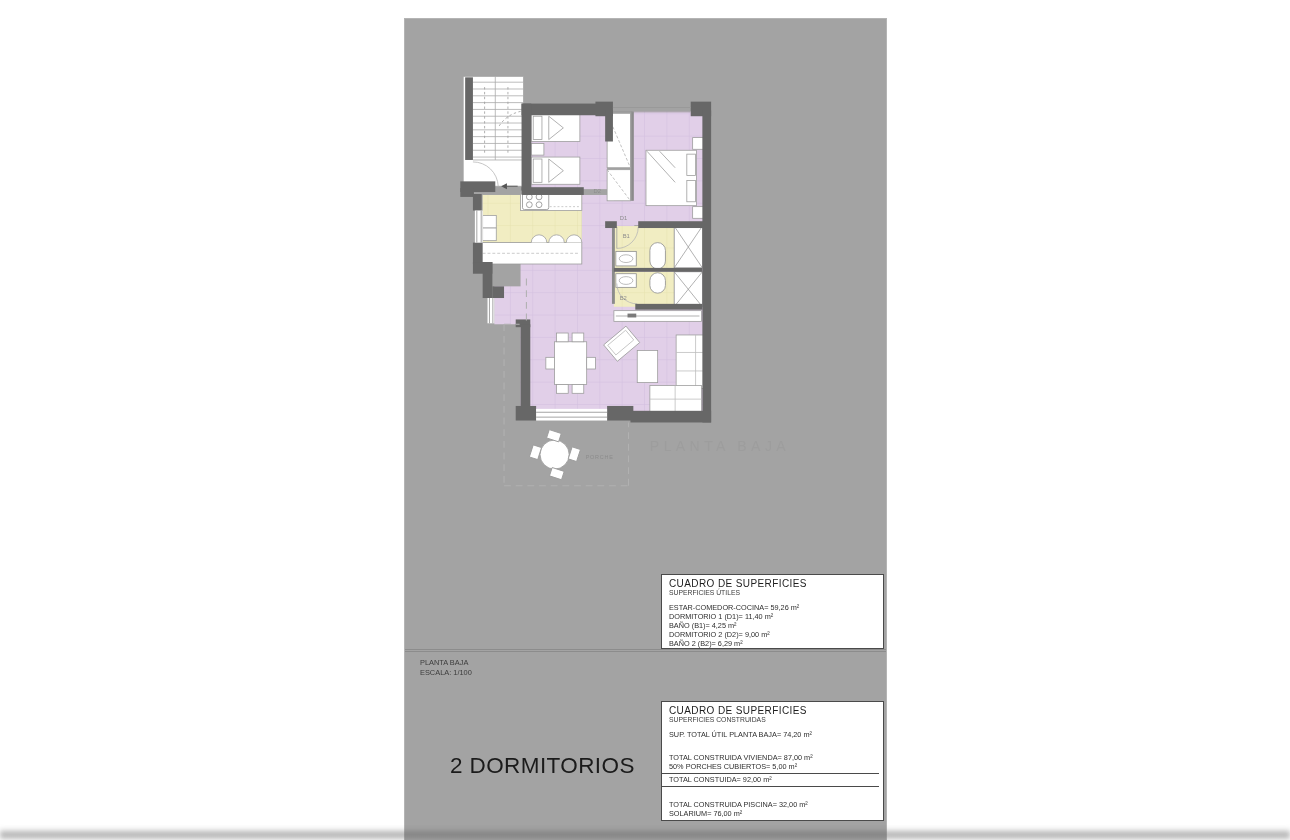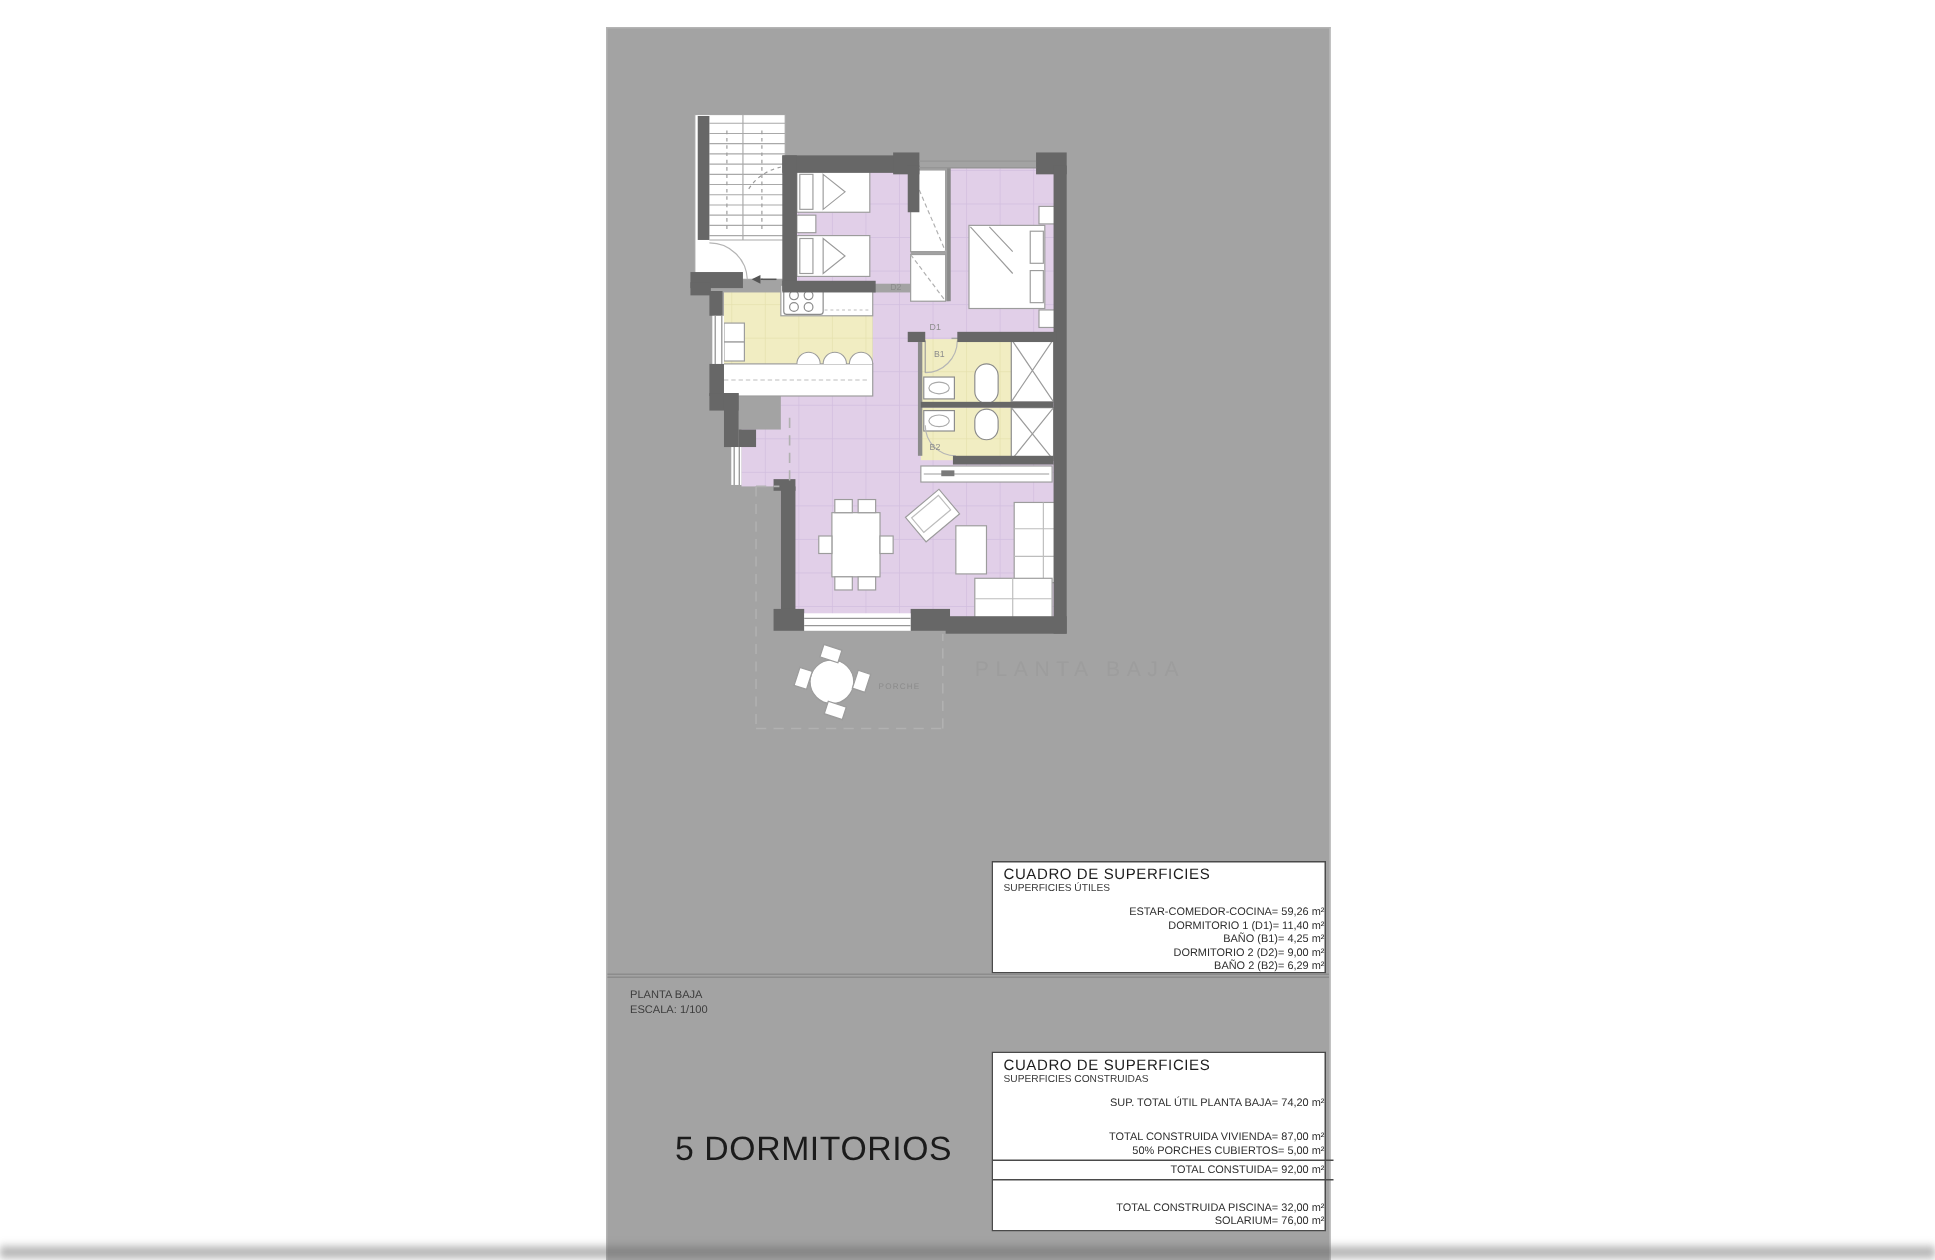--- a/index.html
+++ b/index.html
@@ -4,24 +4,24 @@
 <style>
   html,body{margin:0;padding:0;background:#fff;}
   body{width:1290px;height:840px;position:relative;overflow:hidden;
        font-family:"Liberation Sans",sans-serif;}
   .sheet{position:absolute;left:404px;top:18px;width:481px;height:822px;
          background:#a3a3a3;border:1px solid #b4b4b4;border-bottom:none;}
   .plan-svg{position:absolute;left:0;top:0;}
   
   .surf-table{position:absolute;left:256px;width:223px;
               border:1px solid #4a4a4a;background:#fff;box-sizing:border-box;
-              padding:3px 0 3px 7px;color:#333;}
+              padding:3px 10px 3px 7px;color:#333;}
   .surf-table .t-title{font-size:10px;letter-spacing:.4px;color:#1d1d1d;line-height:11px;}
   .surf-table .t-sub{font-size:6.8px;color:#3a3a3a;line-height:8px;}
-  .trow{display:flex;justify-content:flex-end;font-size:7.3px;line-height:9px;color:#2e2e2e;}
+  .trow{display:flex;justify-content:flex-start;font-size:7.3px;line-height:9px;color:#2e2e2e;}
   .trow .val{text-align:right;white-space:nowrap;}
   .gap6{height:6px;} .gap14{height:14px;} .gap12{height:12px;}
   .rule{border-top:1px solid #4a4a4a;margin:2px -6px 1px -7px;}
   .tb-sep{position:absolute;left:0;top:630px;width:100%;height:3px;
           border-top:1px solid #8c8c8c;border-bottom:1px solid #8c8c8c;box-sizing:border-box;}
   .tb-text{position:absolute;left:15px;top:639px;font-size:7.4px;line-height:9.5px;color:#3c3c3c;}
   .big-type{position:absolute;left:45px;top:734px;font-size:22.5px;color:#1b1b1b;
             letter-spacing:.4px;}
   .bottom-smudge{position:absolute;left:0;top:829px;width:1290px;height:11px;
     background:linear-gradient(to bottom,rgba(110,110,110,.10),rgba(95,95,95,.55) 55%,rgba(140,140,140,.18));
@@ -285,16 +285,16 @@
     <div class="trow">
       <span>TOTAL CONSTRUIDA PISCINA</span>
       <span class="val">= 32,00 m²</span>
     </div>
     <div class="trow">
       <span>SOLARIUM</span>
       <span class="val">= 76,00 m²</span>
     </div>
   </div>
 
-  <div class="big-type">5 DORMITORIOS</div>
+  <div class="big-type">2 DORMITORIOS</div>
 </div>
 
 <div class="bottom-smudge"></div>
 
 </body></html>

